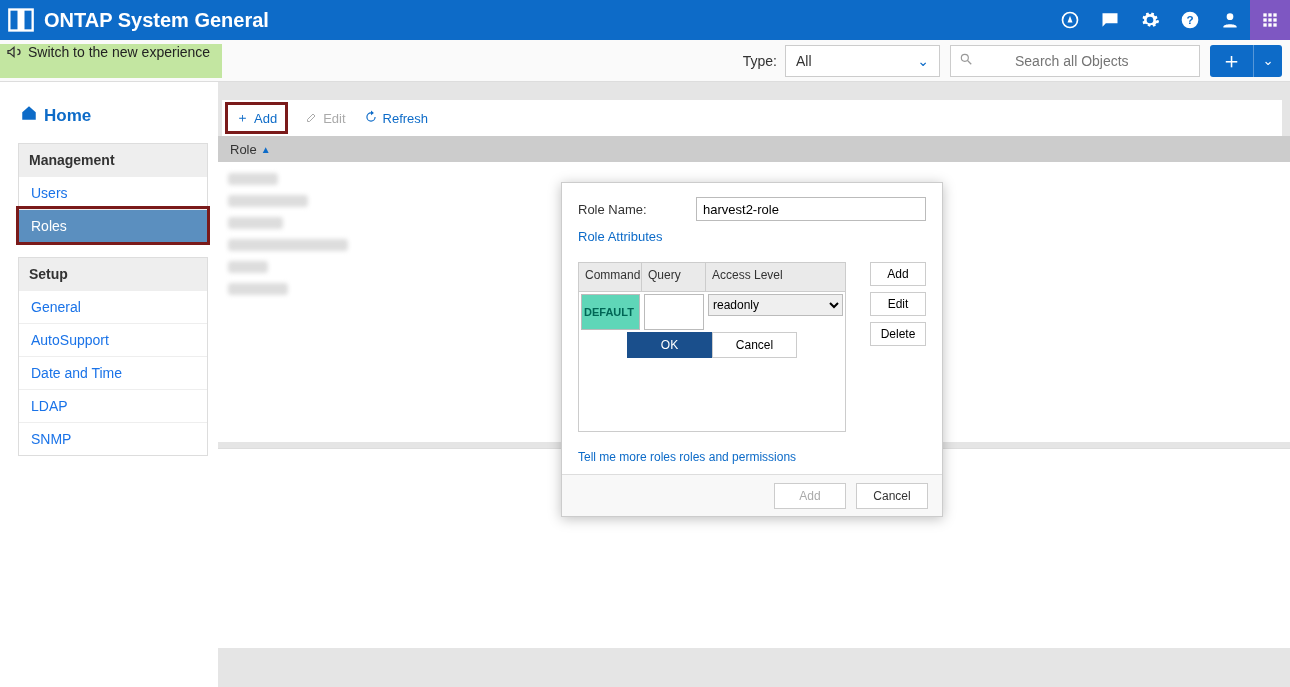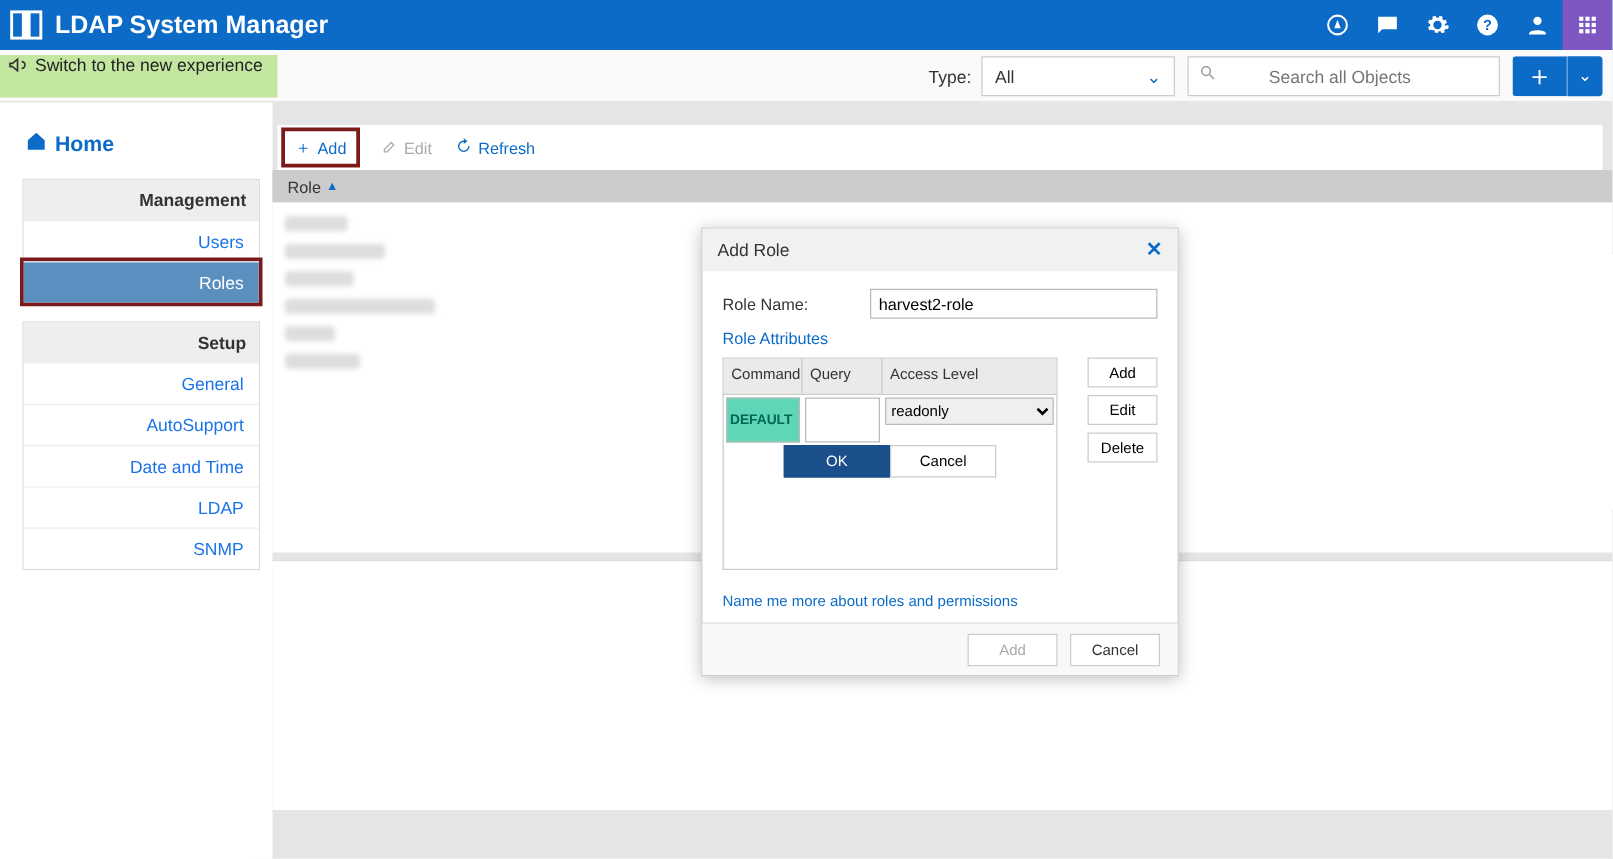--- a/index.html
+++ b/index.html
@@ -26,21 +26,21 @@
   .search-box input { border:none; outline:none; flex:1; font-size:14px; color:#555;}
   .add-split { height: 32px; display:flex; margin-right: 8px;}
   .add-split button { background:#0d6bc8; border:none; color:#fff; cursor:pointer; display:flex; align-items:center; justify-content:center;}
   .add-split .plus { width: 44px; font-size:22px; border-radius: 3px 0 0 3px; border-right:1px solid rgba(255,255,255,0.3);}
   .add-split .caret { width: 28px; border-radius: 0 3px 3px 0;}
 
   
   .layout { display:flex; height: calc(687px - 82px); }
   .sidebar { width: 218px; background:#fff; padding: 10px 10px 12px 18px; }
   .home-link { display:flex; align-items:center; gap:6px; color:#0d6bc8; font-weight:700; font-size:17px; margin: 12px 0 16px 2px;}
-  .side-section { border:1px solid #ddd; margin-bottom:14px;text-align:right; }
+  .side-section { border:1px solid #ddd; margin-bottom:14px; }
   .side-section-header { background:#eee; padding:8px 10px; font-weight:700; font-size:14px; color:#333;}
   .side-item { padding:8px 12px; font-size:14px; color:#1a73e8; border-top:1px solid #eee; cursor:pointer; background:#fff;}
   .side-item.active { background:#5b8fbf; color:#fff; }
   .roles-highlight { border: 3px solid #7a1a1a; margin:-3px; }
 
   .content { flex:1; background:#e5e5e5; position:relative;}
   .toolbar-row { height: 54px; display:flex; align-items:flex-end; padding:0 8px 0 4px;}
   .toolbar { background:#fff; height:36px; display:flex; align-items:center; gap:18px; padding:0 10px; width:100%;}
   .tool-btn { display:flex; align-items:center; gap:5px; font-size:13px; color:#0d6bc8; cursor:pointer;}
   .tool-btn.disabled { color:#aaa; cursor:default;}
@@ -51,21 +51,21 @@
   .blur { background:#ddd; border-radius:3px; filter: blur(2px);}
 
   
   .dialog { position:absolute; left:343px; top:100px; width:382px; background:#fff; border:1px solid #ccc; box-shadow:0 2px 12px rgba(0,0,0,0.25);}
   .dialog-title { background:#f1f1f1; height:34px; display:flex; align-items:center; justify-content:space-between; padding:0 12px; font-size:14px; color:#333;}
   .dialog-close { color:#0d6bc8; font-size:16px; cursor:pointer; font-weight:700;}
   .dialog-body { padding: 14px 16px 10px 16px; font-size:13px;}
   .form-row { display:flex; align-items:center; gap:18px; margin-bottom:8px;}
   .form-row label { width:100px; color:#333;}
   .form-row input { flex:1; height:24px; border:1px solid #bbb; padding:0 6px; font-size:13px;}
-  .role-attr { color:#0d6bc8; font-size:13px; margin-bottom:8px; display:inline-block;}
+  .role-attr { color:#0d6bc8; font-size:13px; margin-bottom:18px; display:inline-block;}
   .attr-area { display:flex; gap:24px;}
   .attr-table { border:1px solid #ccc; width:270px; height:170px; background:#fff;}
   .attr-header { display:flex; background:#eaeaea; height:28px; font-size:12px; color:#333;}
   .attr-header div { padding:5px 6px; border-right:1px solid #ccc;}
   .attr-header div:last-child { border-right:none;}
   .attr-col-cmd { width:63px;} .attr-col-q { width:64px;} .attr-col-acc { flex:1;}
   .attr-row { display:flex; border-top:1px solid #ccc;}
   .attr-cmd { width:63px; padding:2px;} .attr-q { width:64px; padding:2px;} .attr-acc { flex:1; padding:2px; position:relative;}
   .attr-cmd input, .attr-q input { width:100%; height:36px; border:1px solid #bbb; font-size:11px; padding:0 2px;}
   .attr-cmd input { background:#5fd6b8; color:#065; font-weight:600;}
@@ -85,21 +85,21 @@
 </head>
 <body>
 
 <div class="header">
   <div class="logo">
     <svg viewBox="0 0 24 24">
         <rect x="2" y="3" width="20" height="18" fill="none" stroke="#fff" stroke-width="2"></rect>
         <rect x="9" y="3" width="6" height="18" fill="#fff"></rect>
       </svg>
   </div>
-  <div class="app-title">LDAP System Manager</div>
+  <div class="app-title">ONTAP System General</div>
   <div class="header-spacer"></div>
   <div class="header-icons">
     <div class="header-icon">
         <svg viewBox="0 0 24 24">
           <circle cx="12" cy="12" r="9" fill="none" stroke="#fff" stroke-width="2"></circle>
           <polygon points="12,7 15,15 9,15" fill="#fff"></polygon>
         </svg>
       </div>
     <div class="header-icon">
         <svg viewBox="0 0 24 24">
@@ -248,24 +248,20 @@
       <div class="blur-row">
           <div class="blur" style="width:40px;height:12px;"></div>
         </div>
       <div class="blur-row">
           <div class="blur" style="width:60px;height:12px;"></div>
         </div>
     </div>
     <div class="lower-panel"></div>
 
     <div class="dialog">
-      <div class="dialog-title">
-        <span>Add Role</span>
-        <span class="dialog-close">✕</span>
-      </div>
       <div class="dialog-body">
         <div class="form-row">
           <label>Role Name:</label>
           <input value="harvest2-role" style="">
         </div>
         <span class="role-attr">Role Attributes</span>
         <div class="attr-area">
           <div class="attr-table">
             <div class="attr-header">
               <div class="attr-col-cmd">Command</div>
@@ -285,21 +281,21 @@
               <button class="ok-btn">OK</button>
               <button class="cancel-btn2">Cancel</button>
             </div>
           </div>
           <div class="side-buttons">
             <button>Add</button>
             <button>Edit</button>
             <button>Delete</button>
           </div>
         </div>
-        <a class="tell-more">Name me more about roles and permissions</a>
+        <a class="tell-more">Tell me more roles roles and permissions</a>
       </div>
       <div class="dialog-footer">
         <button class="dlg-add" disabled="">Add</button>
         <button class="dlg-cancel">Cancel</button>
       </div>
     </div>
   </div>
 </div>
 
 </body></html>

